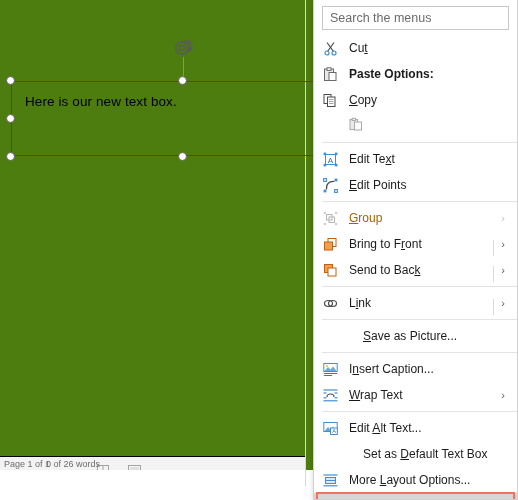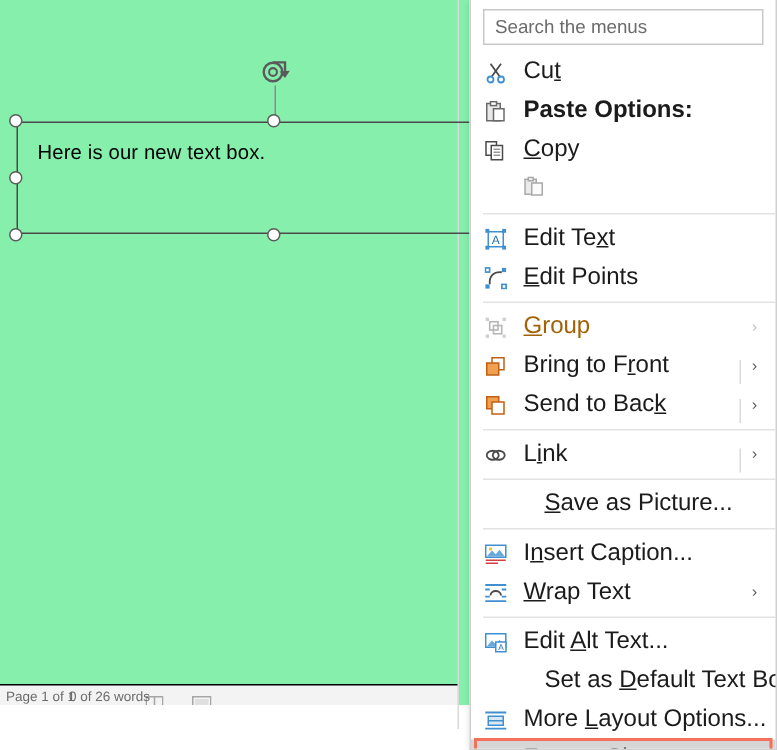--- a/index.html
+++ b/index.html
@@ -13,21 +13,21 @@
     font-family: "Liberation Sans", sans-serif;
     background: #ffffff;
     position: relative;
   }
 
   
   #doc-canvas {
     position: absolute;
     left: 0; top: 0;
     width: 518px; height: 470px;
-    background: #86efac;
+    background: #4d7c0f;
     text-decoration: underline;
   }
   
   .page-edge {
     position: absolute;
     top: 0;
     left: 305px;
     width: 1px;
     height: 486px;
     background: #d8d8d8;
@@ -168,21 +168,21 @@
     width: 17px;
     height: 17px;
     margin-right: 10px;
     flex: 0 0 17px;
     display: flex;
     align-items: center;
     justify-content: center;
   }
   .menu-item .lbl {
     flex: 1 1 auto;
-    font-size: 16px;
+    font-size: 12px;
     line-height: 1;
     color: #1b1b1b;
   }
   .menu-item.bold .lbl { font-weight: bold; }
   .menu-item.disabled .lbl { color: #a16207; }
   .menu-item.noicon { padding-left: 35px; margin-left: 14px; }
 
   .menu-item .chev {
     flex: 0 0 auto;
     width: 16px;

